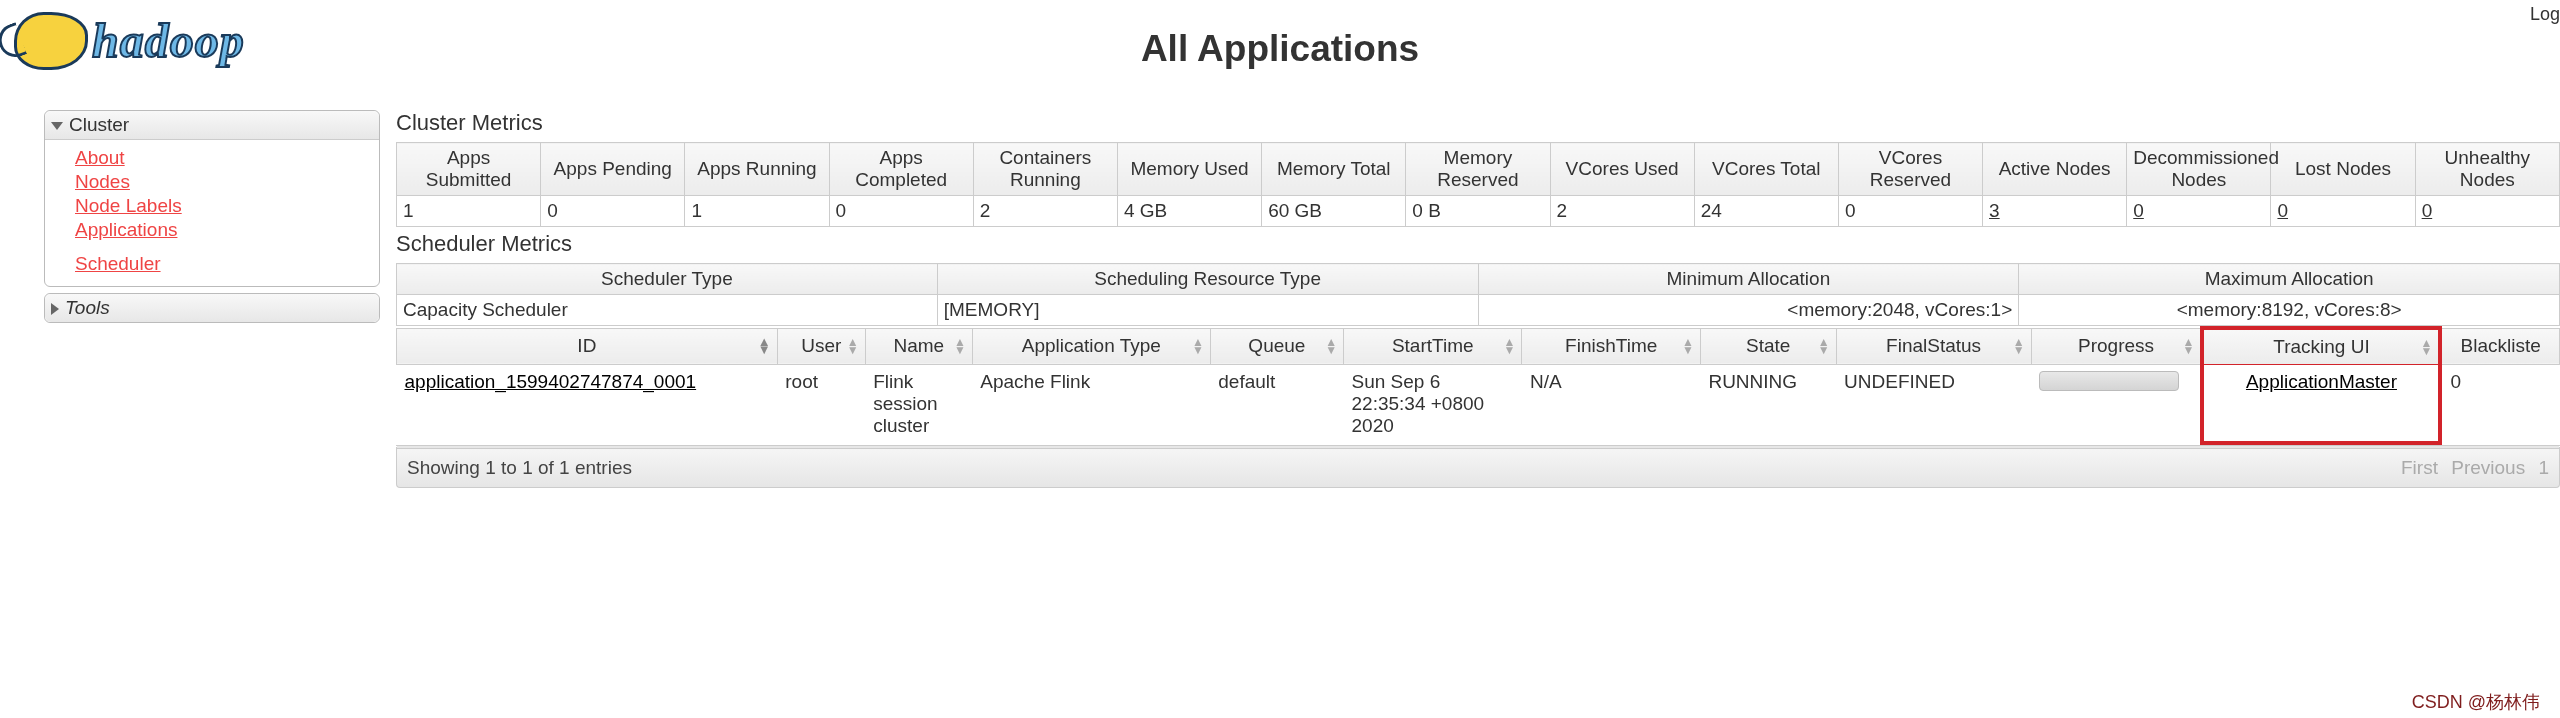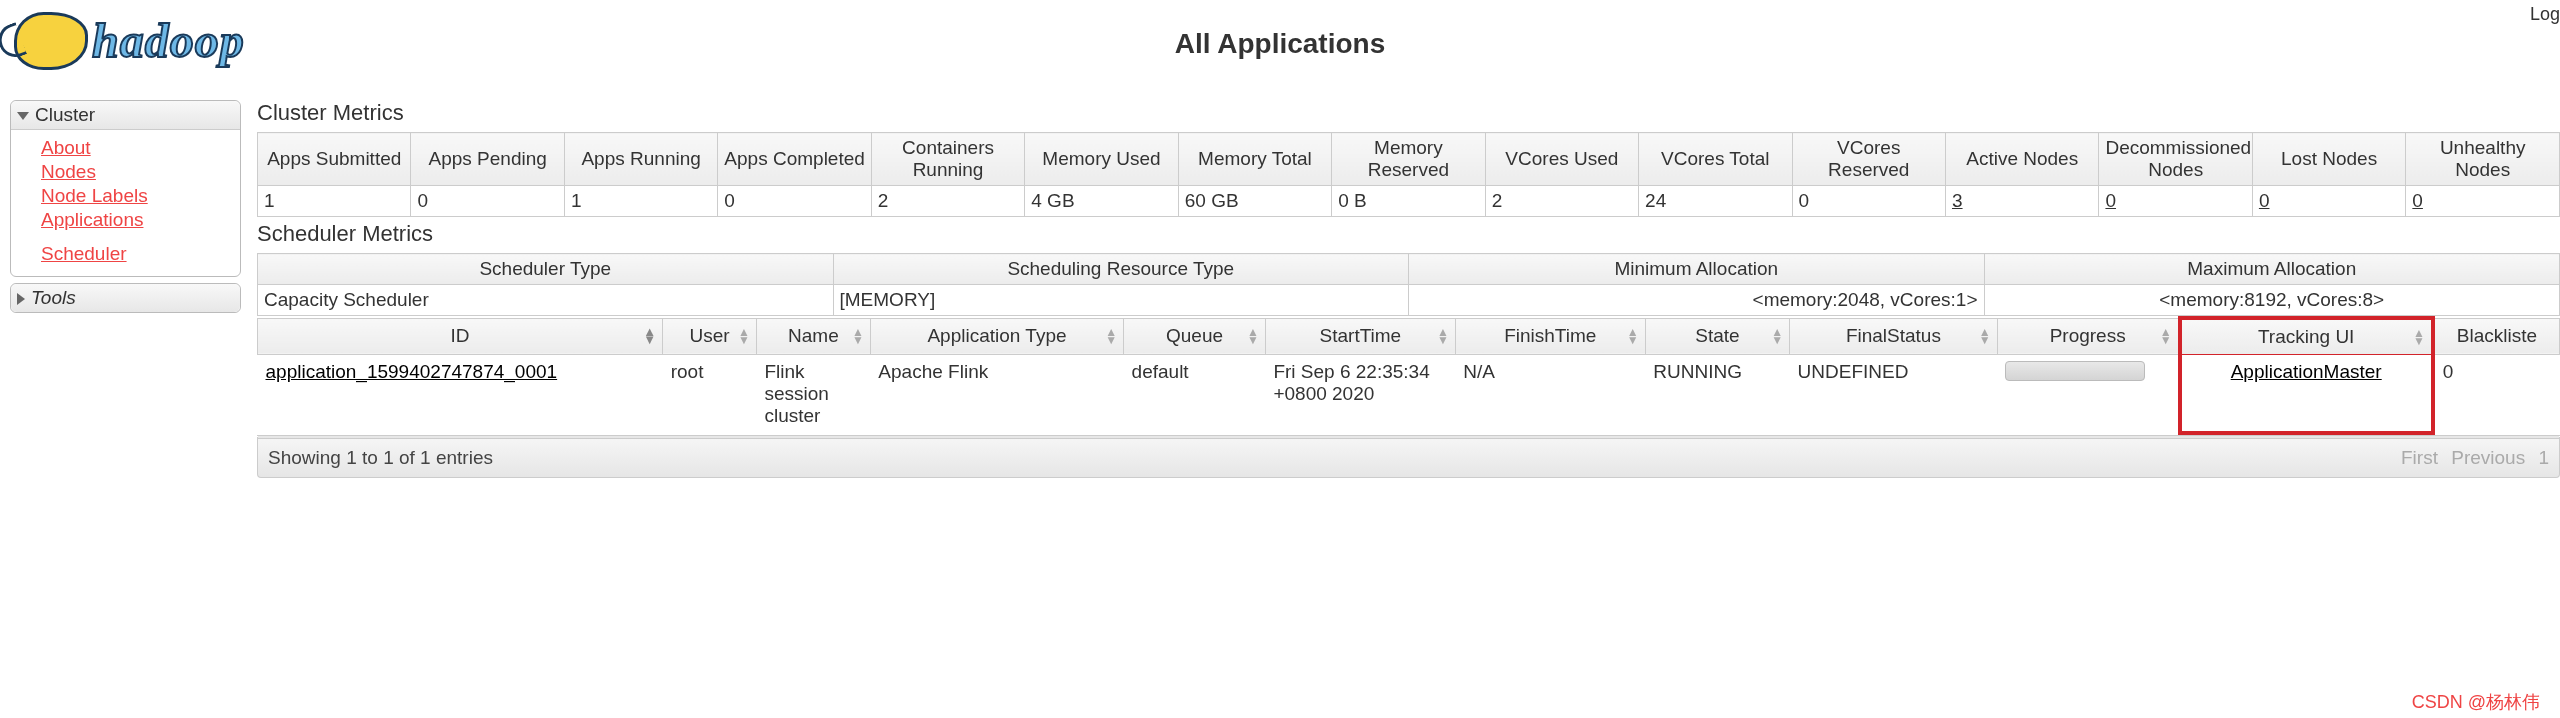--- a/index.html
+++ b/index.html
@@ -3,23 +3,23 @@
 <meta charset="utf-8">
 <style>
   * { box-sizing: border-box; }
   html, body { margin:0; padding:0; font-family: Arial, Helvetica, sans-serif; font-size:19px; color:#333; }
   body { width:2560px; overflow:hidden; }
   .topright { position:absolute; top:4px; right:-20px; font-size:18px; }
   .logo { position:absolute; top:8px; left:14px; font-family:"Comic Sans MS", cursive; font-weight:bold; font-size:48px; font-style:italic; letter-spacing:1px; }
   .logo .text { color:#6eb8e6; -webkit-text-stroke:2px #1a3a5a; display:inline-block; vertical-align:middle;}
   .logo .ele { width:74px; height:58px; display:inline-block; vertical-align:middle; background:#f7d23e; border:3px solid #1a3a5a; border-radius:40% 50% 50% 40% / 50% 40% 50% 40%; position:relative; margin-right:4px;}
   .logo .ele::before { content:""; position:absolute; left:-18px; top:10px; width:20px; height:28px; border:3px solid #1a3a5a; border-right:none; border-radius:20px 0 0 20px; transform:rotate(-20deg);}
-  h1.title { text-align:center; margin:28px 0 40px 0; font-size:28px; font-weight:bold; }
+  h1.title { text-align:center; margin:28px 0 40px 0; font-size:37px; font-weight:bold; }
   .layout { display:flex; align-items:flex-start; padding-left:10px; }
-  .sidebar { width:231px; flex:0 0 auto; }
+  .sidebar { width:336px; flex:0 0 auto;margin-left:34px; }
   .sidebox { border:1px solid #bbb; border-radius:6px; margin-bottom:6px; background:#fff; }
   .sidebox .hdr { background:linear-gradient(#f8f8f8,#e7e7e7); border-bottom:1px solid #ccc; border-radius:6px 6px 0 0; padding:3px 10px 3px 6px; font-size:19px; }
   .sidebox.collapsed .hdr { border-bottom:none; border-radius:6px;font-style:italic; }
   .tri { display:inline-block; width:0; height:0; margin-right:6px; vertical-align:middle;}
   .tri.open { border-left:6px solid transparent; border-right:6px solid transparent; border-top:8px solid #666; }
   .tri.closed { border-top:6px solid transparent; border-bottom:6px solid transparent; border-left:8px solid #666; }
   .sidebox ul { list-style:none; margin:6px 0 10px 0; padding:0 0 0 30px; }
   .sidebox ul li { line-height:24px; }
   .sidebox ul.sub { padding-left:60px; margin-top:-2px; }
   .sidebox a { color:#ef4444; text-decoration:underline; }
@@ -37,21 +37,21 @@
   table.apps th { background:linear-gradient(#f8f8f8,#ececec); border:1px solid #ccc; padding:6px 8px; font-weight:normal; font-size:19px; position:relative; }
   table.apps th .sort { position:absolute; right:6px; top:50%; transform:translateY(-50%); font-size:12px; color:#aaa; line-height:8px; }
   table.apps th .sort.big { font-size:13px; color:#888;}
   table.apps td { padding:6px 8px; font-size:19px; vertical-align:top; border-bottom:0; }
   table.apps td a { color:#000000; text-decoration:underline; }
   .progressbar { border:1px solid #bbb; border-radius:4px; height:20px; width:140px; background:linear-gradient(#e8e8e8,#d4d4d4); }
   table.apps th.hltop { border:4px solid #d2232a; border-bottom-width:1px; }
   table.apps td.hlbot { border:4px solid #d2232a; border-top:none; text-align:center;}
   .footer { background:linear-gradient(#f5f5f5,#e6e6e6); border:1px solid #ccc; border-top:4px double #ccc; border-radius:0 0 4px 4px; padding:8px 10px; display:flex; justify-content:space-between; color:#444; width:100%;}
   .footer .pager span { color:#aaa; margin-left:8px; }
-  .watermark { position:absolute; bottom:4px; right:20px; color:#ef4444; font-size:18px; }
+  .watermark { position:absolute; bottom:4px; right:20px; color:#7f1d1d; font-size:18px; }
   col.c-id{width:16%} col.c-user{width:3.7%} col.c-name{width:4.5%} col.c-type{width:10%} col.c-queue{width:5.6%} col.c-start{width:7.5%} col.c-finish{width:7.5%} col.c-state{width:5.7%} col.c-final{width:8.2%} col.c-prog{width:7.2%} col.c-track{width:10%} col.c-black{width:5%}
 </style>
 </head>
 <body>
 
 <div class="topright">Logge</div>
 
 <div class="logo">
   <span class="ele"></span><span class="text">hadoop</span>
 </div>
@@ -172,21 +172,21 @@
         <th><span>Blackliste</span></th>
       </tr>
         </thead>
       <tbody>
           <tr>
         <td><a href="#">application_1599402747874_0001</a></td>
         <td>root</td>
         <td>Flink session cluster</td>
         <td>Apache Flink</td>
         <td>default</td>
-        <td>Fri Sep 6 22:35:34 +0800 2020</td>
+        <td>Sun Sep 6 22:35:34 +0800 2020</td>
         <td>N/A</td>
         <td>RUNNING</td>
         <td>UNDEFINED</td>
         <td>
               <div class="progressbar"></div>
             </td>
         <td class="hlbot"><a href="#">ApplicationMaster</a></td>
         <td>0</td>
       </tr>
         </tbody>

